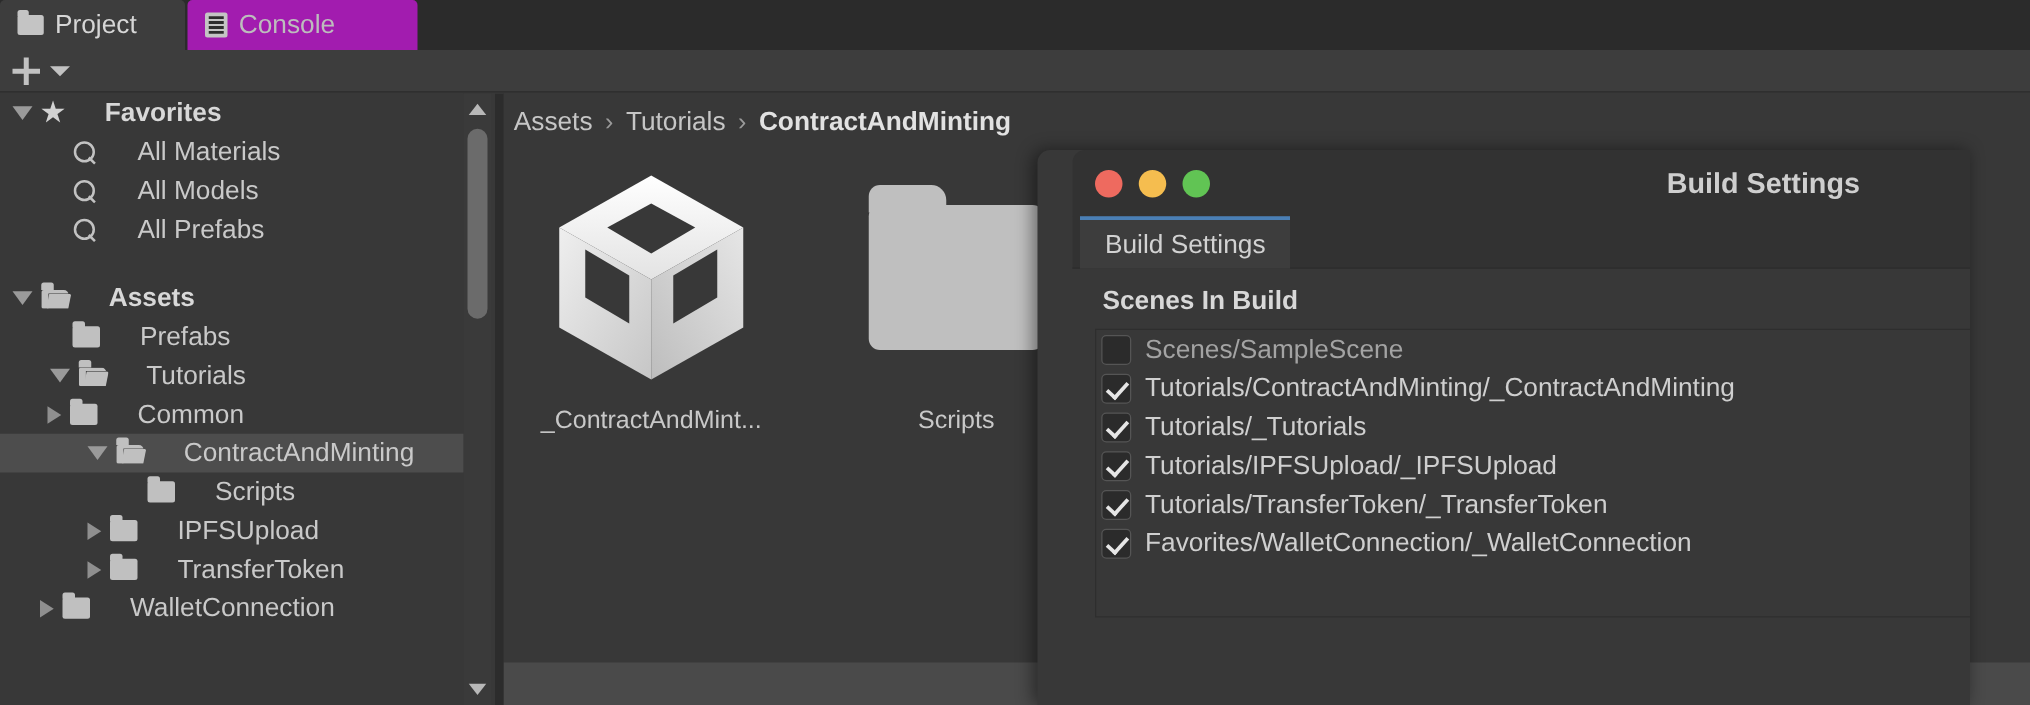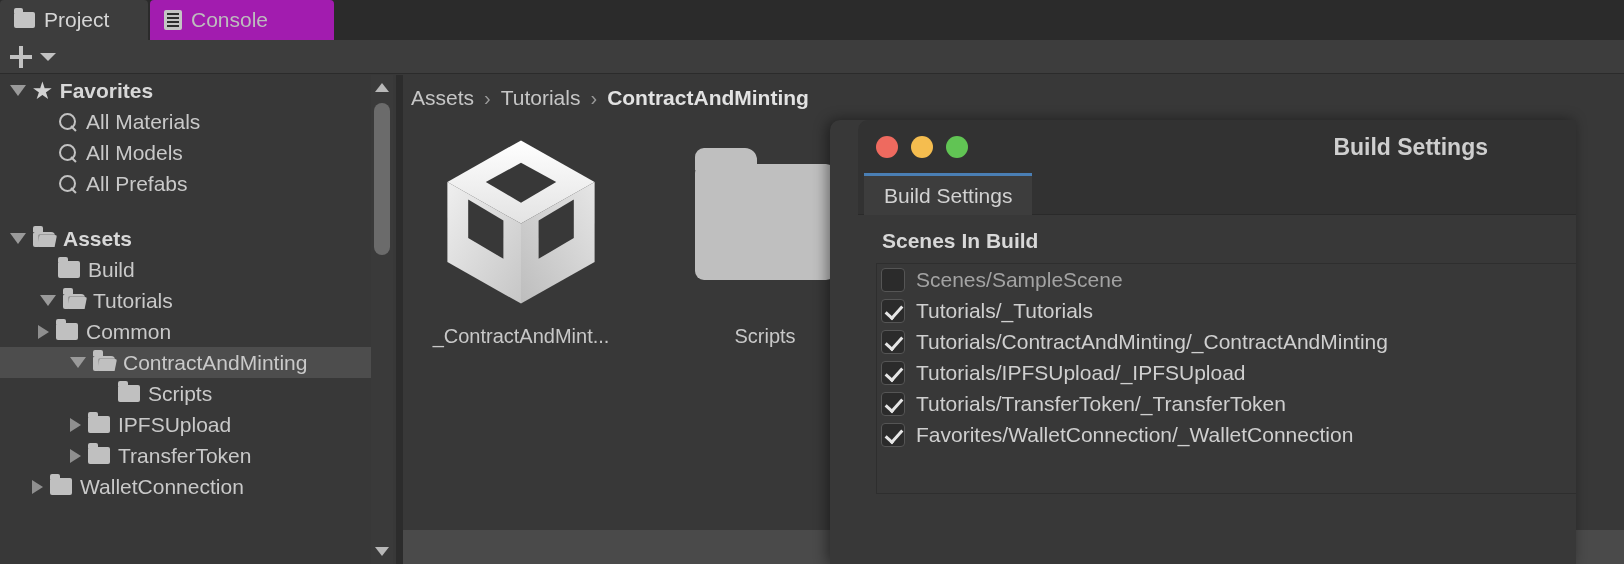--- a/index.html
+++ b/index.html
@@ -120,21 +120,21 @@
   .fopen::after {
     content: ""; position: absolute; left: 0; top: 2px; width: 22px; height: 15px;
     background: #c0c0c0; border-radius: 2px 4px 2px 2px;
     clip-path: polygon(0 0,100% 0,100% 18%,26% 18%,26% 100%,0 100%);
   }
   .fopen .fill {
     position: absolute; left: 4px; top: 5px; width: 20px; height: 12px;
     background: #c0c0c0; border-radius: 2px;
     clip-path: polygon(12% 0,100% 0,88% 100%,0 100%);
   }
-  .rowlabel { line-height: 1; }
+  .rowlabel { line-height: 1; margin-left: 24px; }
 
   
   .vscroll {
     position: absolute; left: 371px; top: 75px; width: 22px; height: 489px;
     background: #3a3a3a;
   }
   .vscroll .arrow-up, .vscroll .arrow-dn {
     position: absolute; left: 4px; width: 0; height: 0;
   }
   .vscroll .arrow-up {
@@ -292,21 +292,21 @@
       <div class="row header" style="padding-left: 10px;">
         <div class="twisty open"></div>
         <span class="fopen">
           <span class="fill"></span>
         </span>
         <span class="rowlabel">Assets</span>
       </div>
       <div class="row" style="padding-left: 40px;">
         <div class="twisty none"></div>
         <span class="fclosed"></span>
-        <span class="rowlabel">Build</span>
+        <span class="rowlabel">Prefabs</span>
       </div>
       <div class="row" style="padding-left: 40px;">
         <div class="twisty open"></div>
         <span class="fopen">
           <span class="fill"></span>
         </span>
         <span class="rowlabel">Tutorials</span>
       </div>
       <div class="row" style="padding-left: 38px;">
         <div class="twisty closed"></div>
@@ -410,25 +410,25 @@
     </div>
     <div class="dlg-body">
       <div class="scenes-title">Scenes In Build</div>
       <div class="scenes-box" id="scenes">
           <div class="scene-row">
             <div class="cbox"></div>
             <div class="scene-label off">Scenes/SampleScene</div>
           </div>
           <div class="scene-row">
             <div class="cbox checked"></div>
+            <div class="scene-label">Tutorials/ContractAndMinting/_ContractAndMinting</div>
+          </div>
+          <div class="scene-row">
+            <div class="cbox checked"></div>
             <div class="scene-label">Tutorials/_Tutorials</div>
-          </div>
-          <div class="scene-row">
-            <div class="cbox checked"></div>
-            <div class="scene-label">Tutorials/ContractAndMinting/_ContractAndMinting</div>
           </div>
           <div class="scene-row">
             <div class="cbox checked"></div>
             <div class="scene-label">Tutorials/IPFSUpload/_IPFSUpload</div>
           </div>
           <div class="scene-row">
             <div class="cbox checked"></div>
             <div class="scene-label">Tutorials/TransferToken/_TransferToken</div>
           </div>
           <div class="scene-row">

